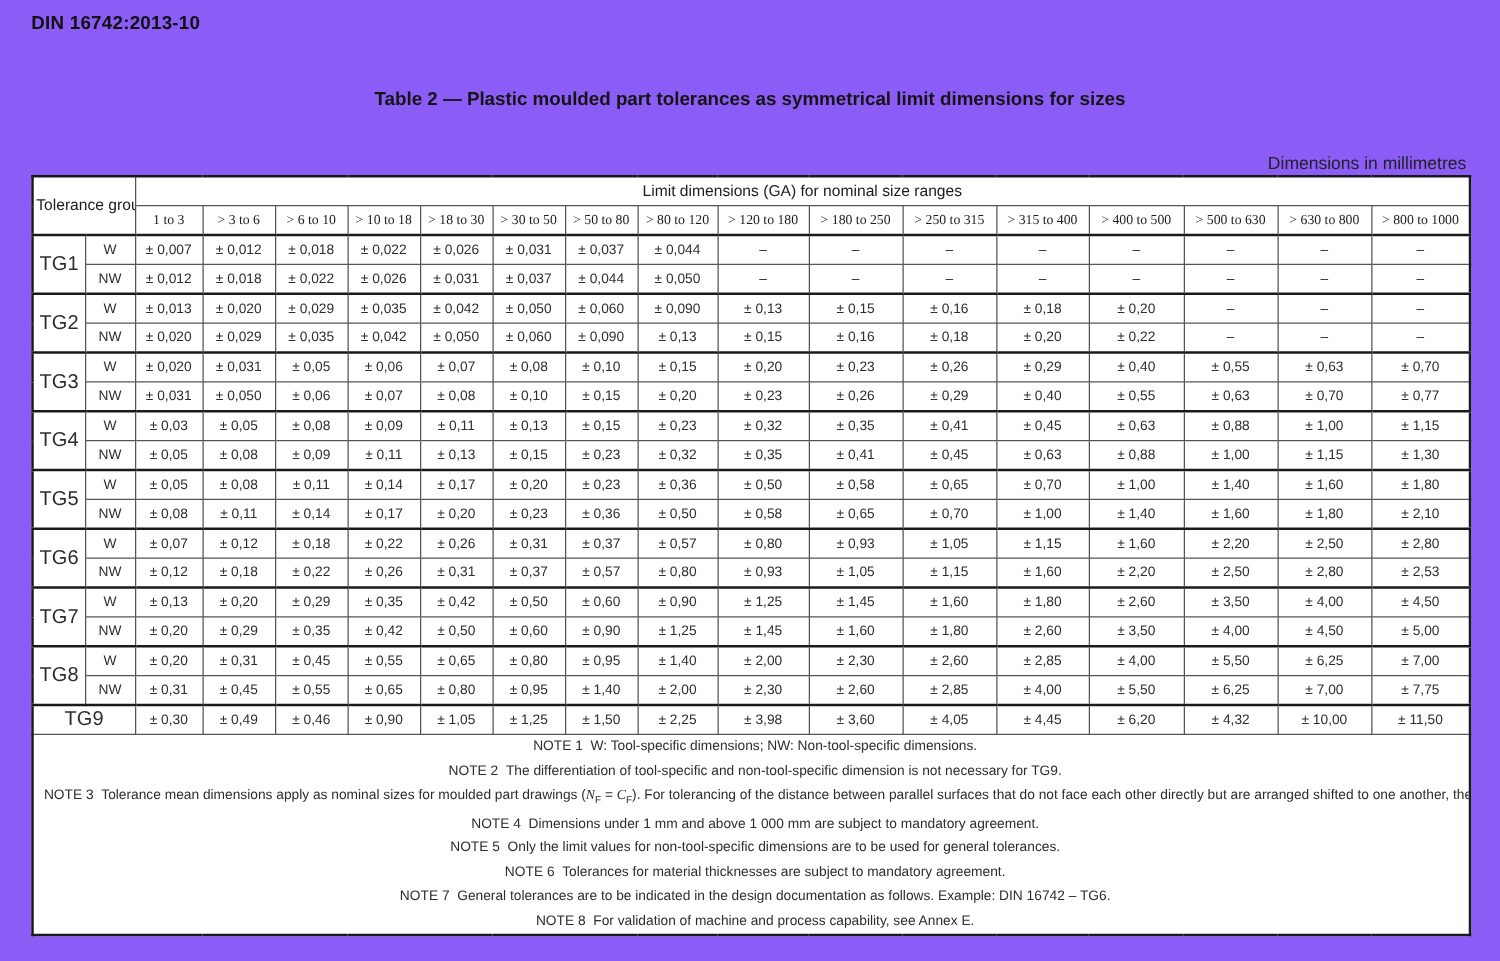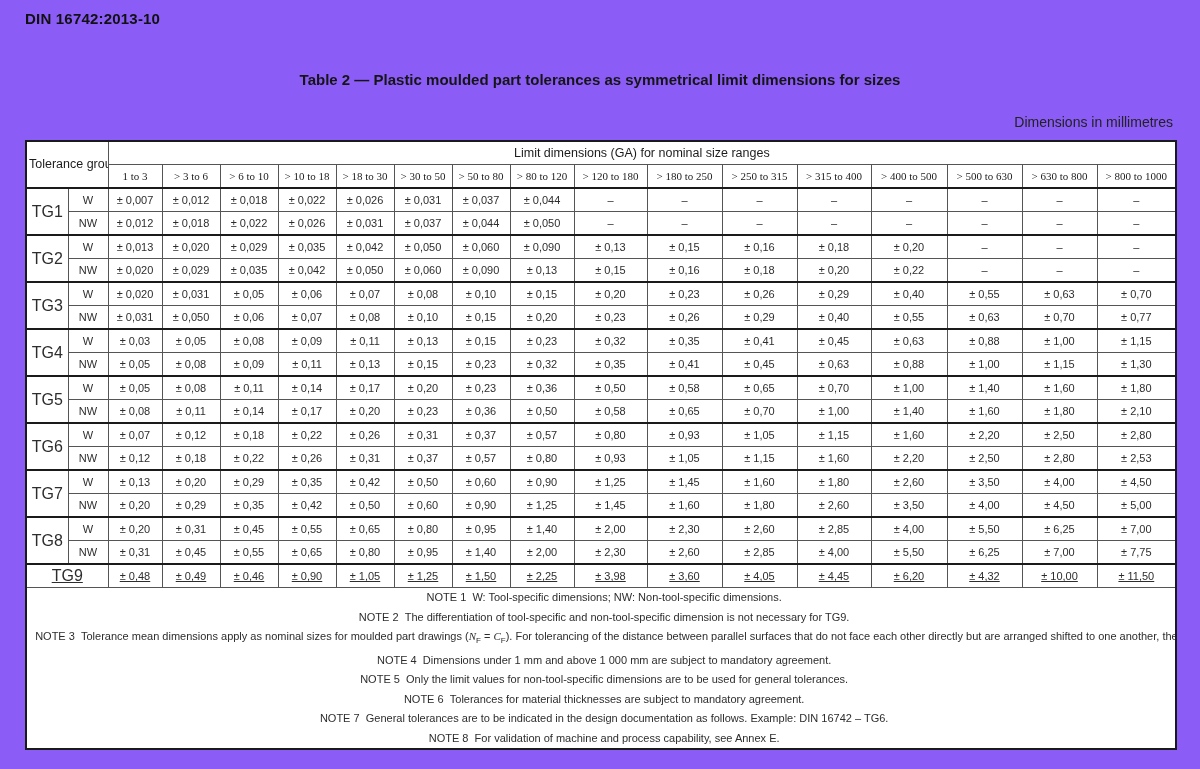--- a/index.html
+++ b/index.html
@@ -10,21 +10,21 @@
   .page { position: relative; width: 1200px; height: 769px; background: #8b5cf6; }
   .doc-number {
     position: absolute; left: 25px; top: 10px;
     font-size: 15px; font-weight: bold; letter-spacing: 0.2px; color: #111;
   }
   .table-title {
     position: absolute; left: 25px; top: 71px; width: 1150px;
     text-align: center; font-size: 15px; font-weight: bold; color: #151515;
   }
   .dims-note {
-    position: absolute; top: 114px; right: 27px;
+    position: absolute; top: 122px; right: 27px;
     font-size: 14px; color: #222;
   }
   .table-wrap { position: absolute; left: 25px; top: 140px; width: 1150px; }
   table.tol {
     border-collapse: collapse; table-layout: fixed; width: 1150px;
     font-size: 11px; background: #fff;
   }
   table.tol { border: 2.5px solid #1a1a1a; }
   table.tol th, table.tol td {
     border: 1px solid #555; text-align: center; vertical-align: middle;
@@ -32,21 +32,21 @@
     overflow: hidden; white-space: nowrap;
   }
   table.tol th { color: #1c1c1c; }
   th.corner { font-weight: bold; font-size: 12.5px; line-height: 1.25; border-right: 2px solid #1a1a1a; }
   th.span-head { font-weight: bold; font-size: 12.5px; height: 26px; }
   th.size-range { font-size: 11px; font-weight: normal; height: 22px; color: #222; font-family: Liberation Serif, serif; }
   td.tg-name, td.tg9-name { font-weight: bold; font-size: 16px; color: #161616; }
   td.wnw { font-size: 11px; border-right: 2px solid #1a1a1a; }
   tr.group-start td { border-top: 2px solid #1a1a1a; }
   td.first-data { }
-  tr.tg9-row td { border-top: 2px solid #1a1a1a; text-decoration: underline; }
+  tr.tg9-row td { border-top: 2px solid #1a1a1a; }
   td.tg9-name { border-right: 2px solid #1a1a1a; }
   td.notes-cell {
     border-top: 2px solid #1a1a1a; text-align: left; white-space: normal;
     padding: 5px 8px 6px 8px; height: auto; font-size: 11px; color: #222;
     line-height: 19.5px;
   }
   .note { }
   .note .note-label { display: inline-block; min-width: 52px; }
   .note i { font-style: italic; font-family: "Liberation Serif", serif; }
   .note sub { font-size: 8px; }
@@ -412,21 +412,21 @@
             <td>± 2,60</td>
             <td>± 2,85</td>
             <td>± 4,00</td>
             <td>± 5,50</td>
             <td>± 6,25</td>
             <td>± 7,00</td>
             <td>± 7,75</td>
           </tr>
           <tr class="tg9-row">
             <td class="tg9-name" colspan="2">TG9</td>
-            <td>± 0,48</td>
+            <td>± 0,30</td>
             <td>± 0,49</td>
             <td>± 0,46</td>
             <td>± 0,90</td>
             <td>± 1,05</td>
             <td>± 1,25</td>
             <td>± 1,50</td>
             <td>± 2,25</td>
             <td>± 3,98</td>
             <td>± 3,60</td>
             <td>± 4,05</td>

